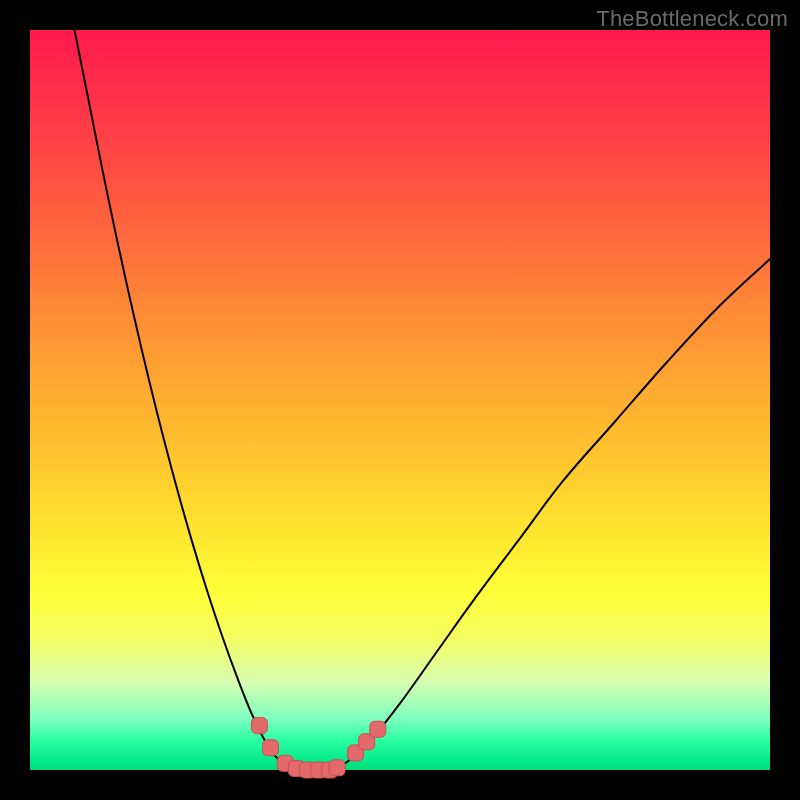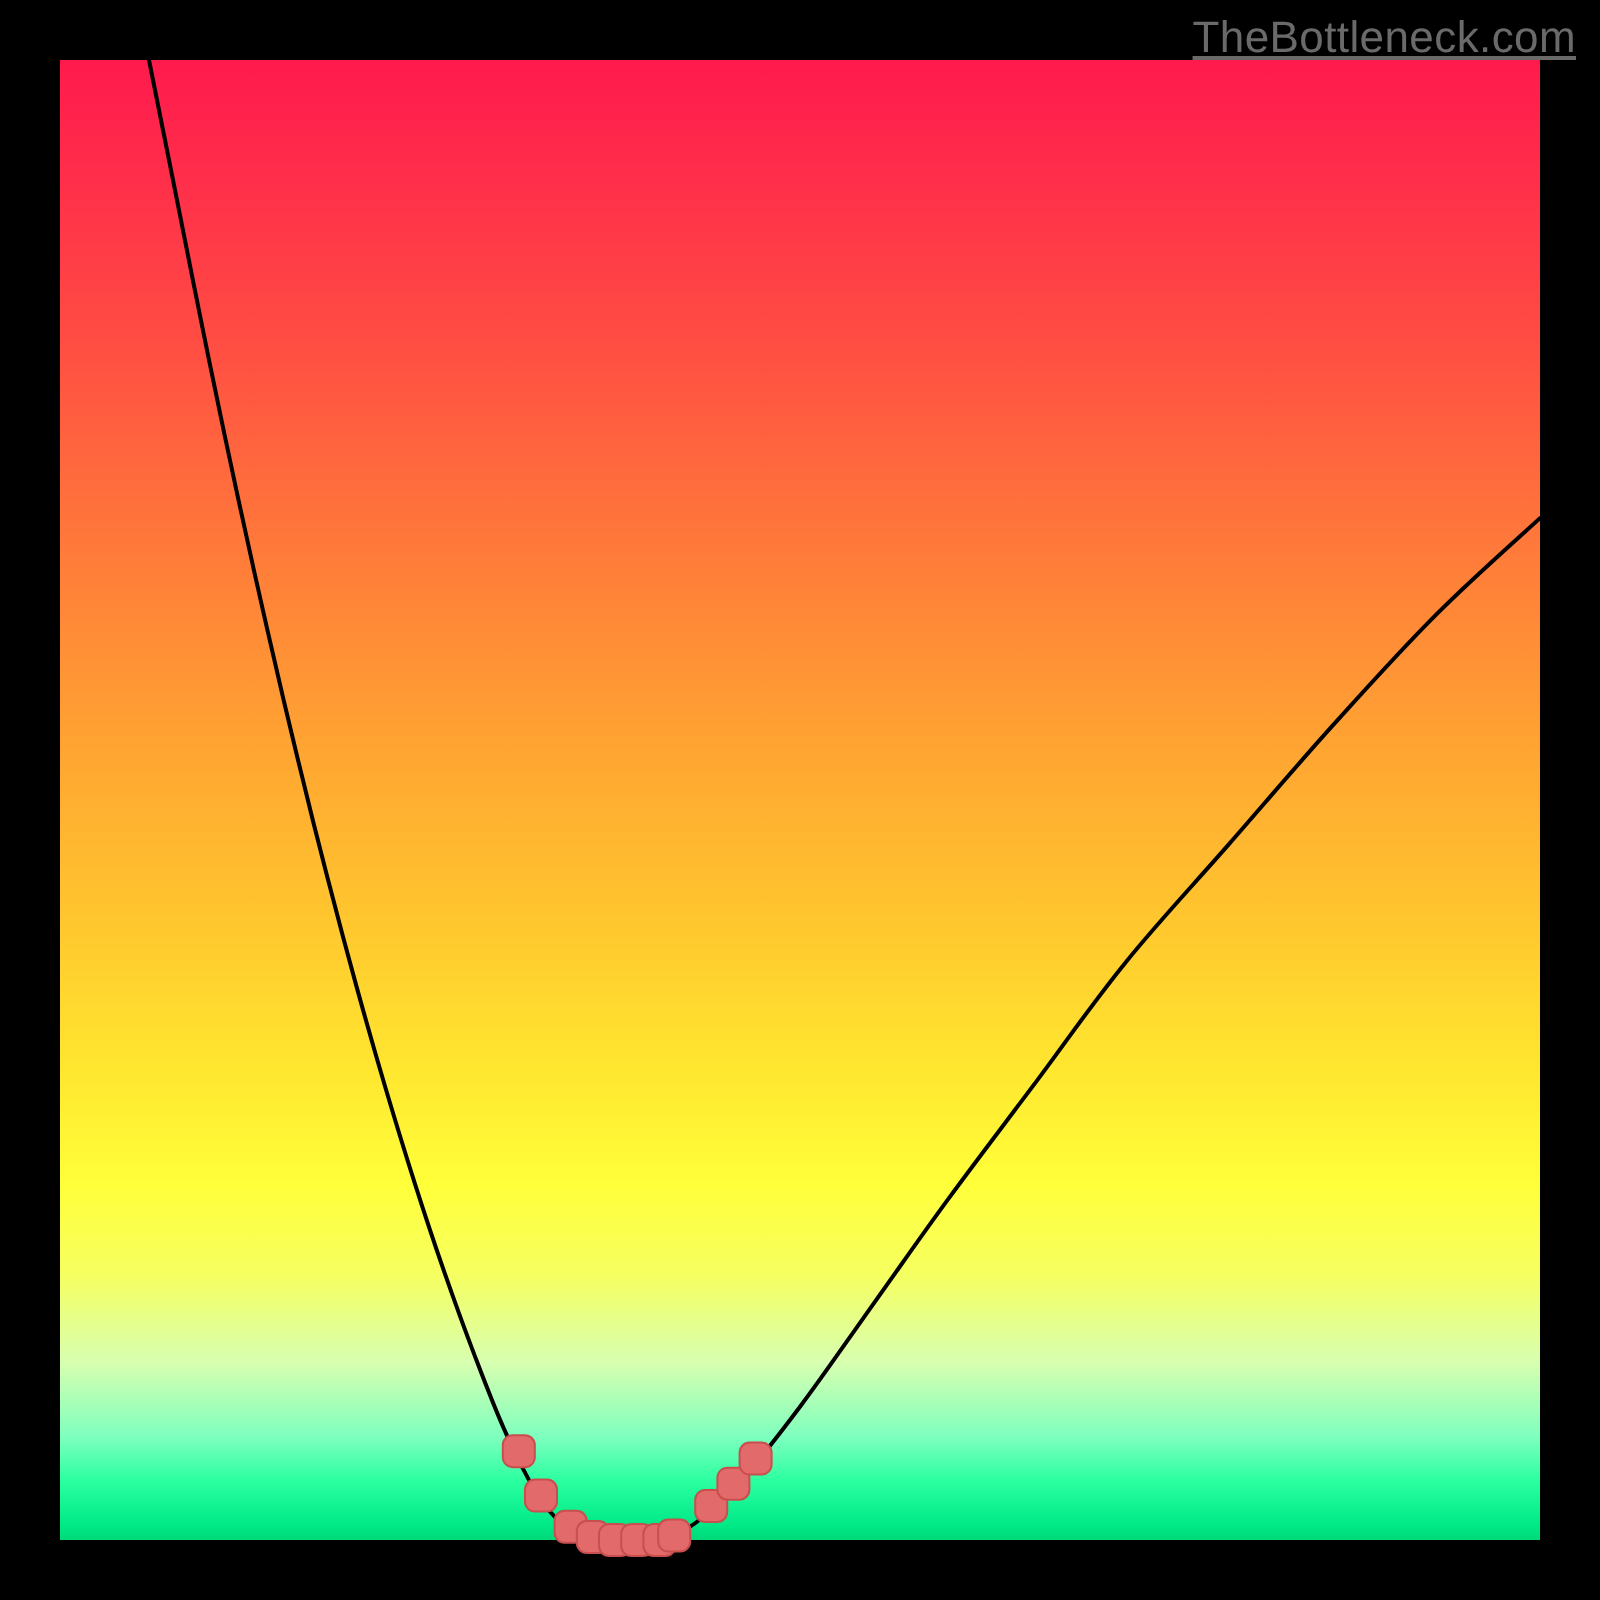--- a/index.html
+++ b/index.html
@@ -44,21 +44,20 @@
   }
   .watermark {
     position: absolute;
     top: 6px;
     right: 12px;
     color: #6a6a6a;
     font-size: 22px;
     font-weight: 500;
     letter-spacing: 0.2px;
     user-select: none;
-    text-decoration: underline;
   }
   svg.curve {
     position: absolute;
     left: 0;
     top: 0;
     width: 740px;
     height: 740px;
     overflow: visible;
   }
 </style>

